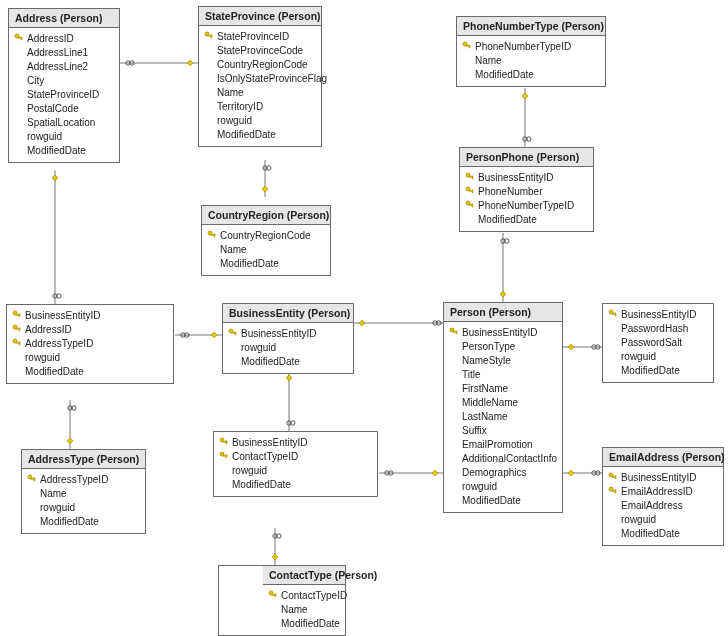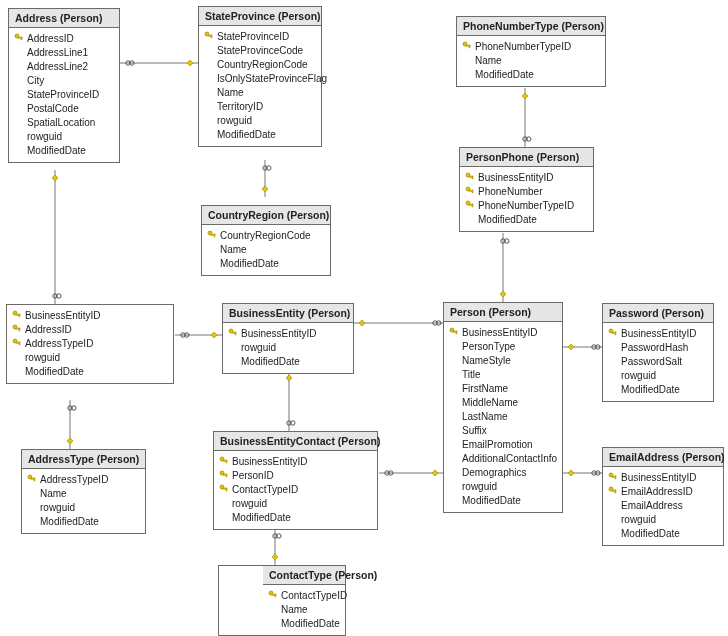--- a/index.html
+++ b/index.html
@@ -427,21 +427,20 @@
         <span class="col">rowguid</span>
       </div>
       <div class="row">
         <span class="key"></span>
         <span class="col">ModifiedDate</span>
       </div>
     </div>
 </div>
 
 <div class="tbl" style="left:602px; top:303px; width:112px;">
-  <div class="tbl-hdr">Password (Person)</div>
   <div class="tbl-body">
       <div class="row">
         <span class="key">
           <svg width="10" height="10" viewBox="0 0 10 10">
             <circle cx="3" cy="3" r="2" fill="#e6c200" stroke="#9a8a00" stroke-width="0.7"></circle>
             <rect x="4" y="4" width="4" height="1.5" fill="#e6c200" stroke="#9a8a00" stroke-width="0.4"></rect>
             <rect x="7" y="4" width="1" height="3" fill="#e6c200" stroke="#9a8a00" stroke-width="0.4"></rect>
           </svg>
         </span>
         <span class="col">BusinessEntityID</span>
@@ -487,41 +486,30 @@
         <span class="col">rowguid</span>
       </div>
       <div class="row">
         <span class="key"></span>
         <span class="col">ModifiedDate</span>
       </div>
     </div>
 </div>
 
 <div class="tbl" style="left:213px; top:431px; width:165px;">
-  <div class="tbl-hdr">BusinessEntityContact (Person)</div>
-  <div class="tbl-body">
-      <div class="row">
-        <span class="key">
-          <svg width="10" height="10" viewBox="0 0 10 10">
-            <circle cx="3" cy="3" r="2" fill="#e6c200" stroke="#9a8a00" stroke-width="0.7"></circle>
-            <rect x="4" y="4" width="4" height="1.5" fill="#e6c200" stroke="#9a8a00" stroke-width="0.4"></rect>
-            <rect x="7" y="4" width="1" height="3" fill="#e6c200" stroke="#9a8a00" stroke-width="0.4"></rect>
-          </svg>
-        </span>
-        <span class="col">BusinessEntityID</span>
-      </div>
-      <div class="row">
-        <span class="key">
-          <svg width="10" height="10" viewBox="0 0 10 10">
-            <circle cx="3" cy="3" r="2" fill="#e6c200" stroke="#9a8a00" stroke-width="0.7"></circle>
-            <rect x="4" y="4" width="4" height="1.5" fill="#e6c200" stroke="#9a8a00" stroke-width="0.4"></rect>
-            <rect x="7" y="4" width="1" height="3" fill="#e6c200" stroke="#9a8a00" stroke-width="0.4"></rect>
-          </svg>
-        </span>
-        <span class="col">PersonID</span>
+  <div class="tbl-body">
+      <div class="row">
+        <span class="key">
+          <svg width="10" height="10" viewBox="0 0 10 10">
+            <circle cx="3" cy="3" r="2" fill="#e6c200" stroke="#9a8a00" stroke-width="0.7"></circle>
+            <rect x="4" y="4" width="4" height="1.5" fill="#e6c200" stroke="#9a8a00" stroke-width="0.4"></rect>
+            <rect x="7" y="4" width="1" height="3" fill="#e6c200" stroke="#9a8a00" stroke-width="0.4"></rect>
+          </svg>
+        </span>
+        <span class="col">BusinessEntityID</span>
       </div>
       <div class="row">
         <span class="key">
           <svg width="10" height="10" viewBox="0 0 10 10">
             <circle cx="3" cy="3" r="2" fill="#e6c200" stroke="#9a8a00" stroke-width="0.7"></circle>
             <rect x="4" y="4" width="4" height="1.5" fill="#e6c200" stroke="#9a8a00" stroke-width="0.4"></rect>
             <rect x="7" y="4" width="1" height="3" fill="#e6c200" stroke="#9a8a00" stroke-width="0.4"></rect>
           </svg>
         </span>
         <span class="col">ContactTypeID</span>

